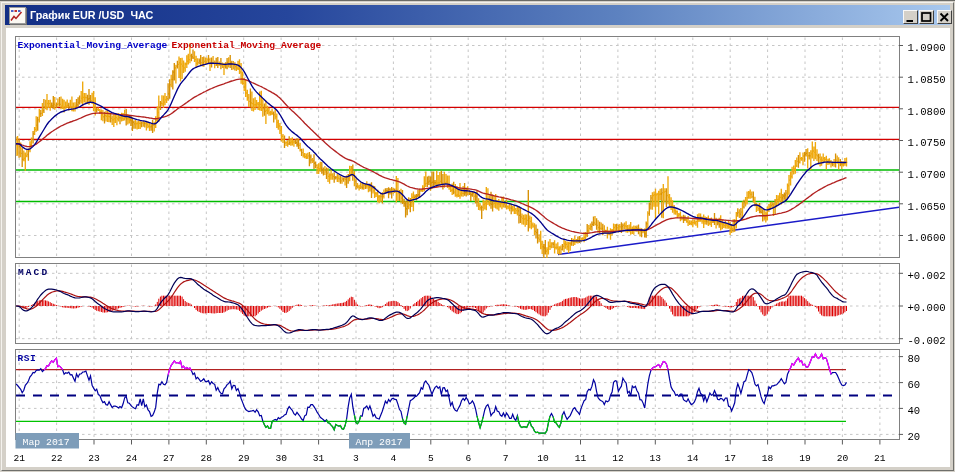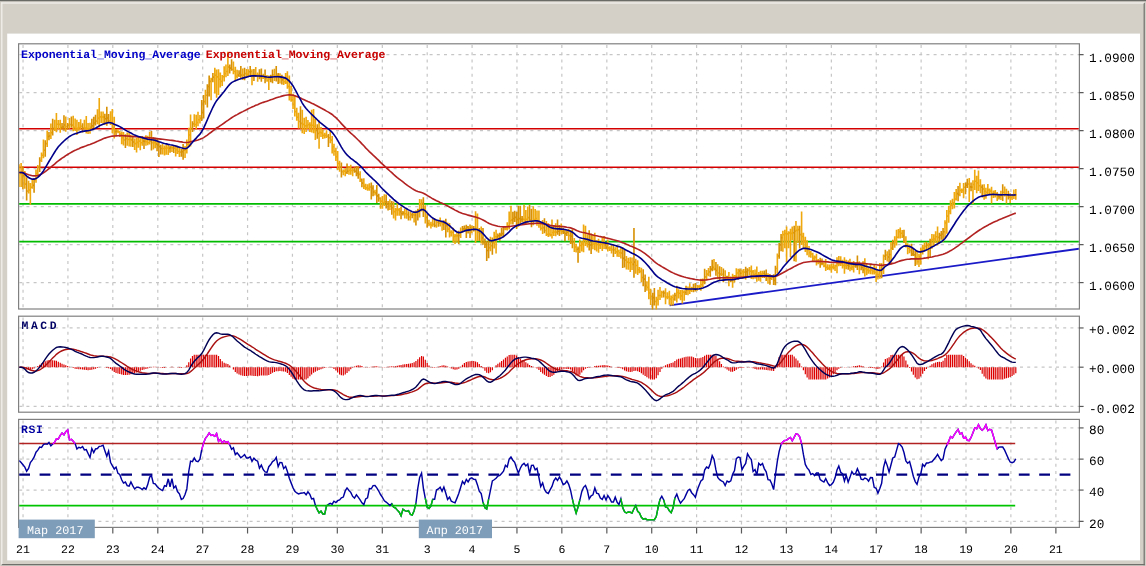--- a/index.html
+++ b/index.html
@@ -7,20 +7,44 @@
 #title{position:absolute;left:5px;top:4px;width:945px;height:20px;background:linear-gradient(90deg,#122e85 0%,#26469c 30%,#5d82c0 65%,#a8c8ee 100%);}
 #ticon{position:absolute;left:4px;top:2px;width:15px;height:15px;background:#fbf8f2;border:1px solid #9a9a9a;box-shadow:1px 1px 0 #707070}
 #ttext{position:absolute;left:25px;top:4px;color:#ffffff;font-size:10.8px;font-weight:bold;white-space:pre}
 .btn{position:absolute;top:5px;width:15px;height:14px;background:#d4d0c8;border:1px solid #404040;border-top-color:#f8f8f8;border-left-color:#f8f8f8;box-sizing:border-box}
 .btn svg{display:block}
 #client{position:absolute;left:6px;top:27px;width:944px;height:439px;background:#ffffff}
 </style></head>
 <body>
 <div id="win">
 <div id="frame"></div>
+<div id="title">
+ <div id="ticon"><svg width="13" height="13" viewBox="0 0 13 13">
+          <rect x="1" y="1" width="2.5" height="2" fill="#4a62c8"></rect>
+          <rect x="4.5" y="1" width="2.5" height="2" fill="#c03030"></rect>
+          <rect x="8" y="1" width="2.5" height="2" fill="#4a62c8"></rect>
+          <polyline points="1,11.5 4,7.5 6,9.5 11.5,3" fill="none" stroke="#b02020" stroke-width="1.5"></polyline>
+        </svg></div>
+ <div id="ttext">График EUR /USD  ЧАС</div>
+ <div class="btn" style="left:898px">
+        <svg width="13" height="12">
+          <line x1="2.5" y1="10" x2="9" y2="10" stroke="#000" stroke-width="2"></line>
+        </svg>
+      </div>
+ <div class="btn" style="left:914px">
+        <svg width="13" height="12">
+          <rect x="2" y="2" width="8.5" height="8" fill="none" stroke="#000" stroke-width="1.7"></rect>
+        </svg>
+      </div>
+ <div class="btn" style="left:932px">
+        <svg width="13" height="12">
+          <path d="M2.5 2.5 L10 10 M10 2.5 L2.5 10" stroke="#000" stroke-width="1.9"></path>
+        </svg>
+      </div>
+</div>
 <div id="client"></div>
 <svg width="955" height="472" viewBox="0 0 955 472" style="position:absolute;left:0;top:0">
       <defs>
         <clipPath id="cm">
           <rect x="16" y="37" width="883" height="220"></rect>
         </clipPath>
         <clipPath id="cd">
           <rect x="16" y="264" width="883" height="79"></rect>
         </clipPath>
         <clipPath id="cr">

